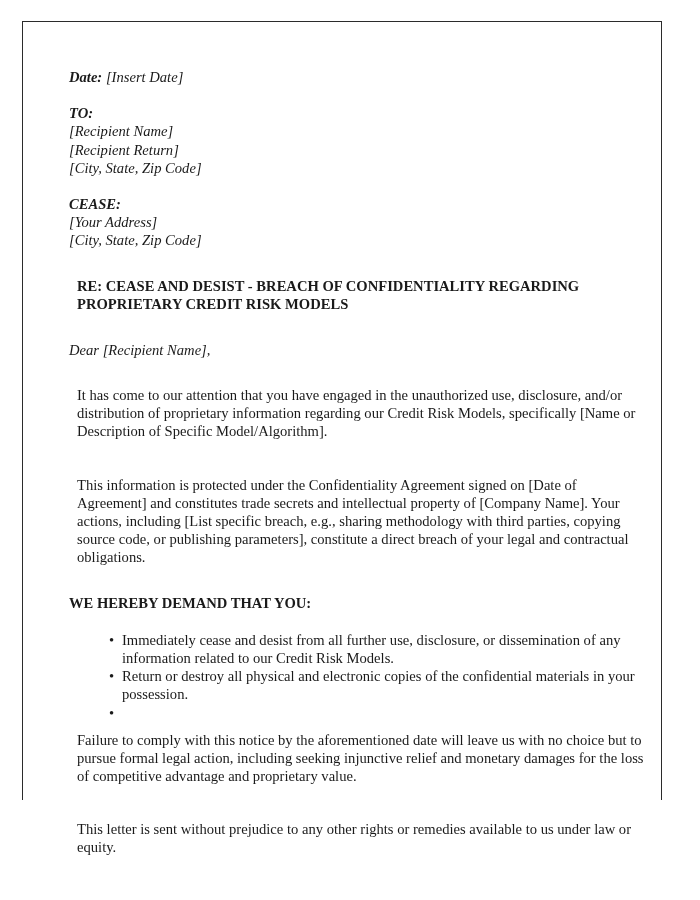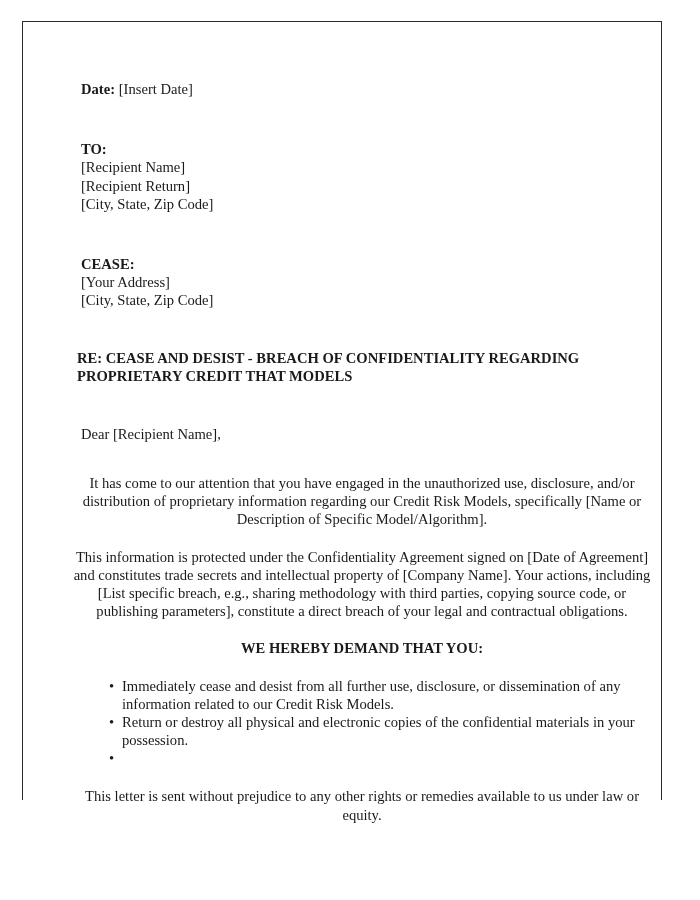--- a/index.html
+++ b/index.html
@@ -32,45 +32,45 @@
   #letter {
     position: absolute;
     left: 46px;
     top: 46px;
     width: 586px;
     font-size: 14.6px;
     line-height: 18.2px;
   }
 
   .blk {
-    margin: 12px;
+    margin: 0;
+    font-style: italic;
   }
 
   .gap-sm { height: 18px; }
   .gap-md { height: 19px; }
 
   .bold {
     font-weight: bold;
   }
 
   .heading-re {
     font-weight: bold;
     margin: 8px;
     line-height: 18.6px;
   }
 
   .demand-heading {
     font-weight: bold;
     margin: 0;
-    text-align: center;
   }
 
   p.para {
-    margin: 0;
-    text-align: center;
+    margin: 8px;
+    text-align: left;
   }
 
   ul.demands {
     margin: 0;
     padding: 0 0 0 40px;
     list-style: none;
   }
   ul.demands li {
     position: relative;
     margin: 0;
@@ -109,21 +109,21 @@
     <div class="blk">
       <div class="bold">CEASE:</div>
       <div>[Your Address]</div>
       <div>[City, State, Zip Code]</div>
     </div>
 
     <div class="gap-md"></div>
 
     <div class="heading-re">
       <div>RE: CEASE AND DESIST - BREACH OF CONFIDENTIALITY REGARDING</div>
-      <div>PROPRIETARY CREDIT THAT MODELS</div>
+      <div>PROPRIETARY CREDIT RISK MODELS</div>
     </div>
 
     <div class="gap-md"></div>
 
     <div class="blk">Dear [Recipient Name],</div>
 
     <div class="gap-md"></div>
 
     <p class="para">It has come to our attention that you have engaged in the unauthorized use, disclosure, and/or distribution of proprietary information regarding our Credit Risk Models, specifically [Name or Description of Specific Model/Algorithm].</p>
 
@@ -146,19 +146,20 @@
         <span class="bullet-glyph">•</span>
         <span>Return or destroy all physical and electronic copies of the confidential materials in your possession.</span>
       </li>
       <li>
         <span class="bullet-glyph">•</span>
       </li>
     </ul>
 
     <div class="gap-md"></div>
 
+    <p class="para">Failure to comply with this notice by the aforementioned date will leave us with no choice but to pursue formal legal action, including seeking injunctive relief and monetary damages for the loss of competitive advantage and proprietary value.</p>
 
     <div class="gap-md"></div>
 
     <p class="para">This letter is sent without prejudice to any other rights or remedies available to us under law or equity.</p>
 
   </div>
 </div>
 
 </body></html>

